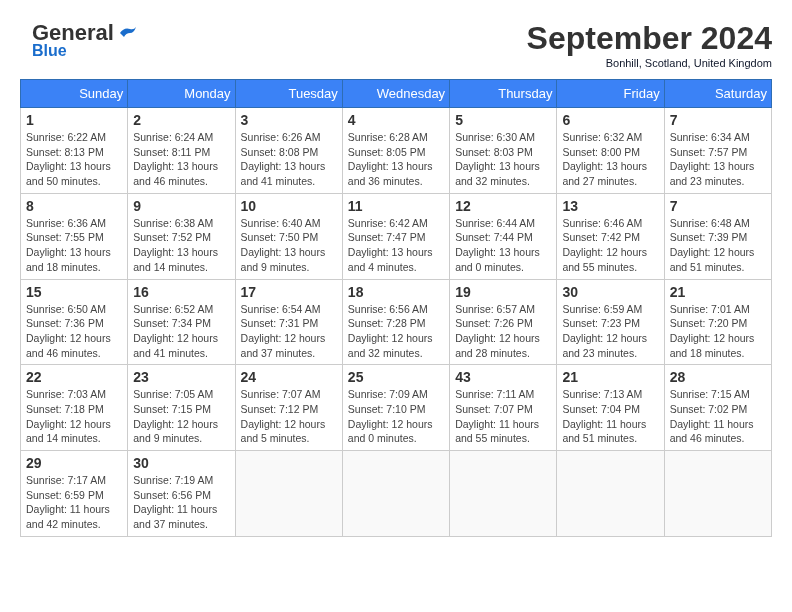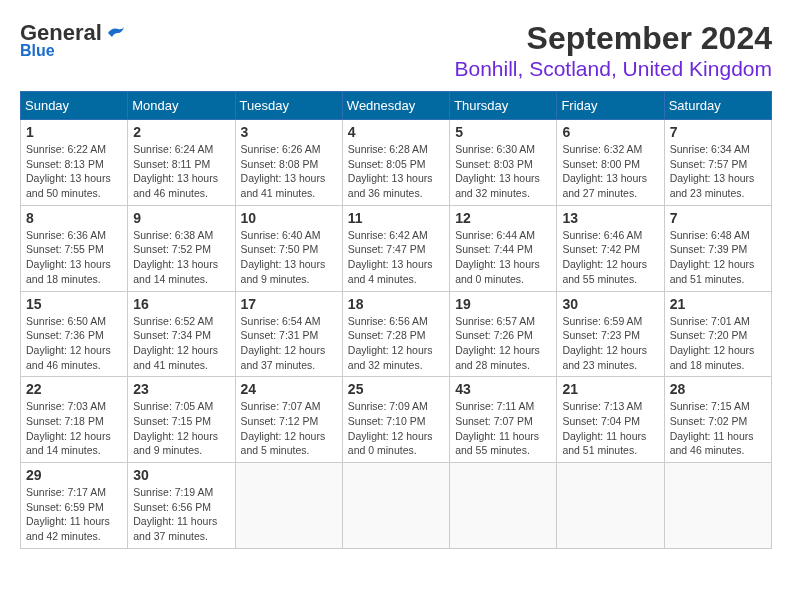--- a/index.html
+++ b/index.html
@@ -13,43 +13,44 @@
     .header-area {
       display: flex;
       justify-content: space-between;
       align-items: flex-start;
       margin-bottom: 10px;
     }
     .logo {
       display: flex;
       flex-direction: column;
       align-items: flex-start;
+      margin-left: 12px;
     }
     .title-area {
       text-align: right;
     }
     .main-title {
       font-size: 32px;
       font-weight: bold;
       color: #333;
     }
     .subtitle {
-      font-size: 21px;
-      color: #6d28d9;
+      font-size: 11px;
+      color: #0f172a;
     }
     table {
       width: 100%;
       border-collapse: collapse;
       font-size: 11px;
     }
     thead tr th {
-      background: #0369a1;
+      background: #3b82f6;
       color: #fff;
       padding: 6px 4px;
-      text-align: left;
+      text-align: right;
       font-size: 13px;
       font-weight: normal;
       border: 1px solid #2e6db4;
     }
     tbody tr td {
       border: 1px solid #ccc;
       padding: 4px 5px;
       vertical-align: top;
       width: calc(100% / 7);
       background: #fff;

